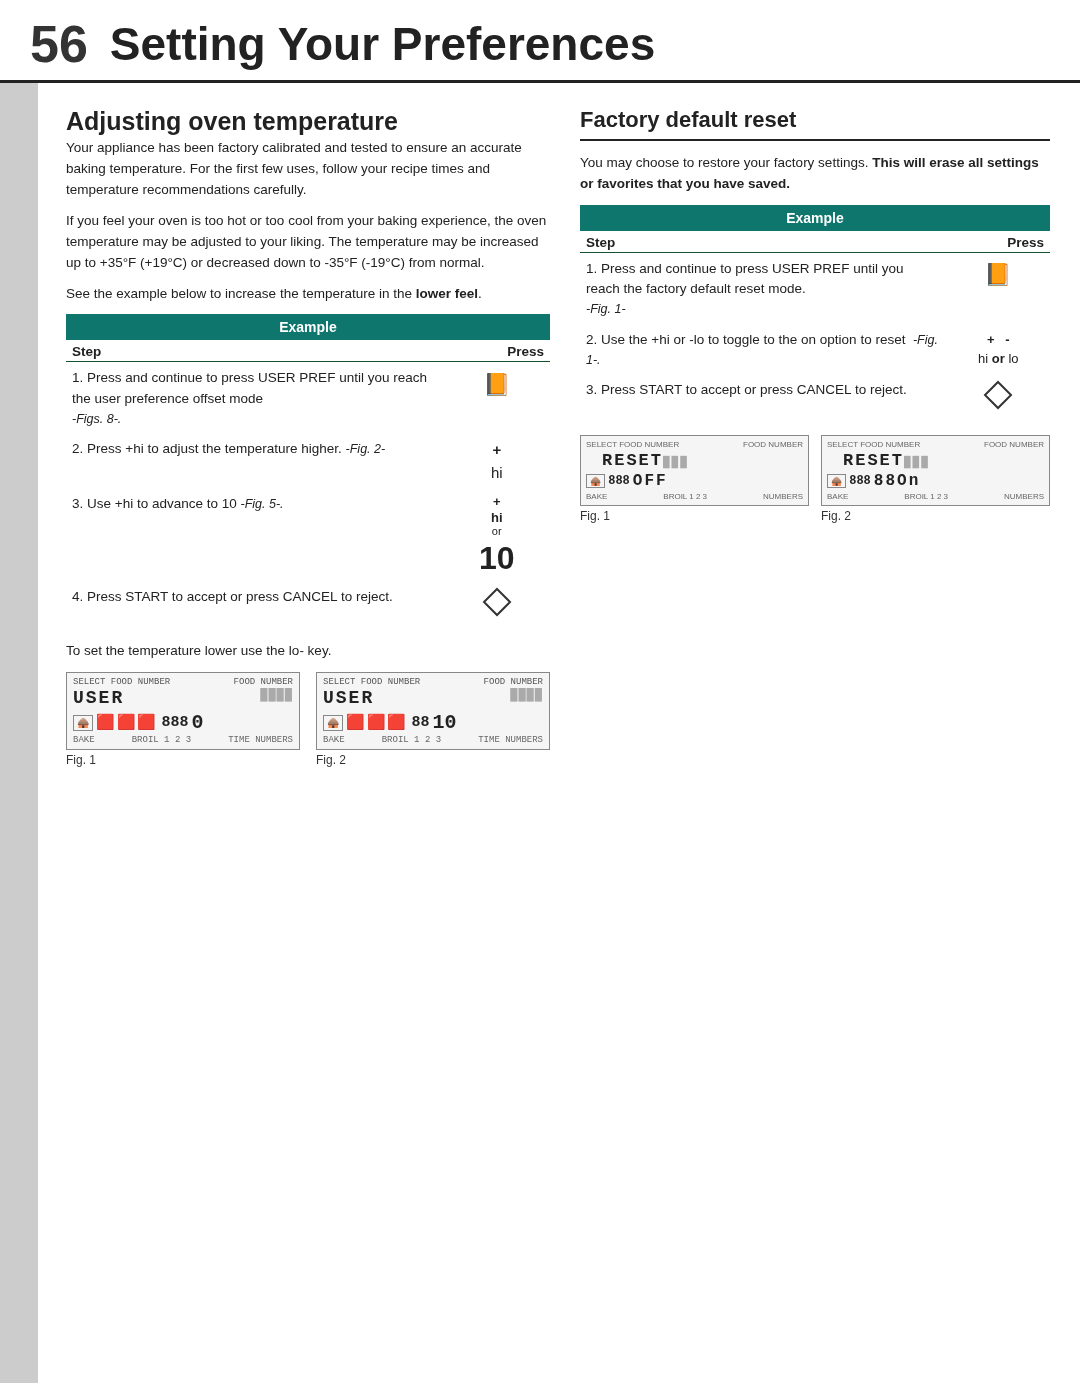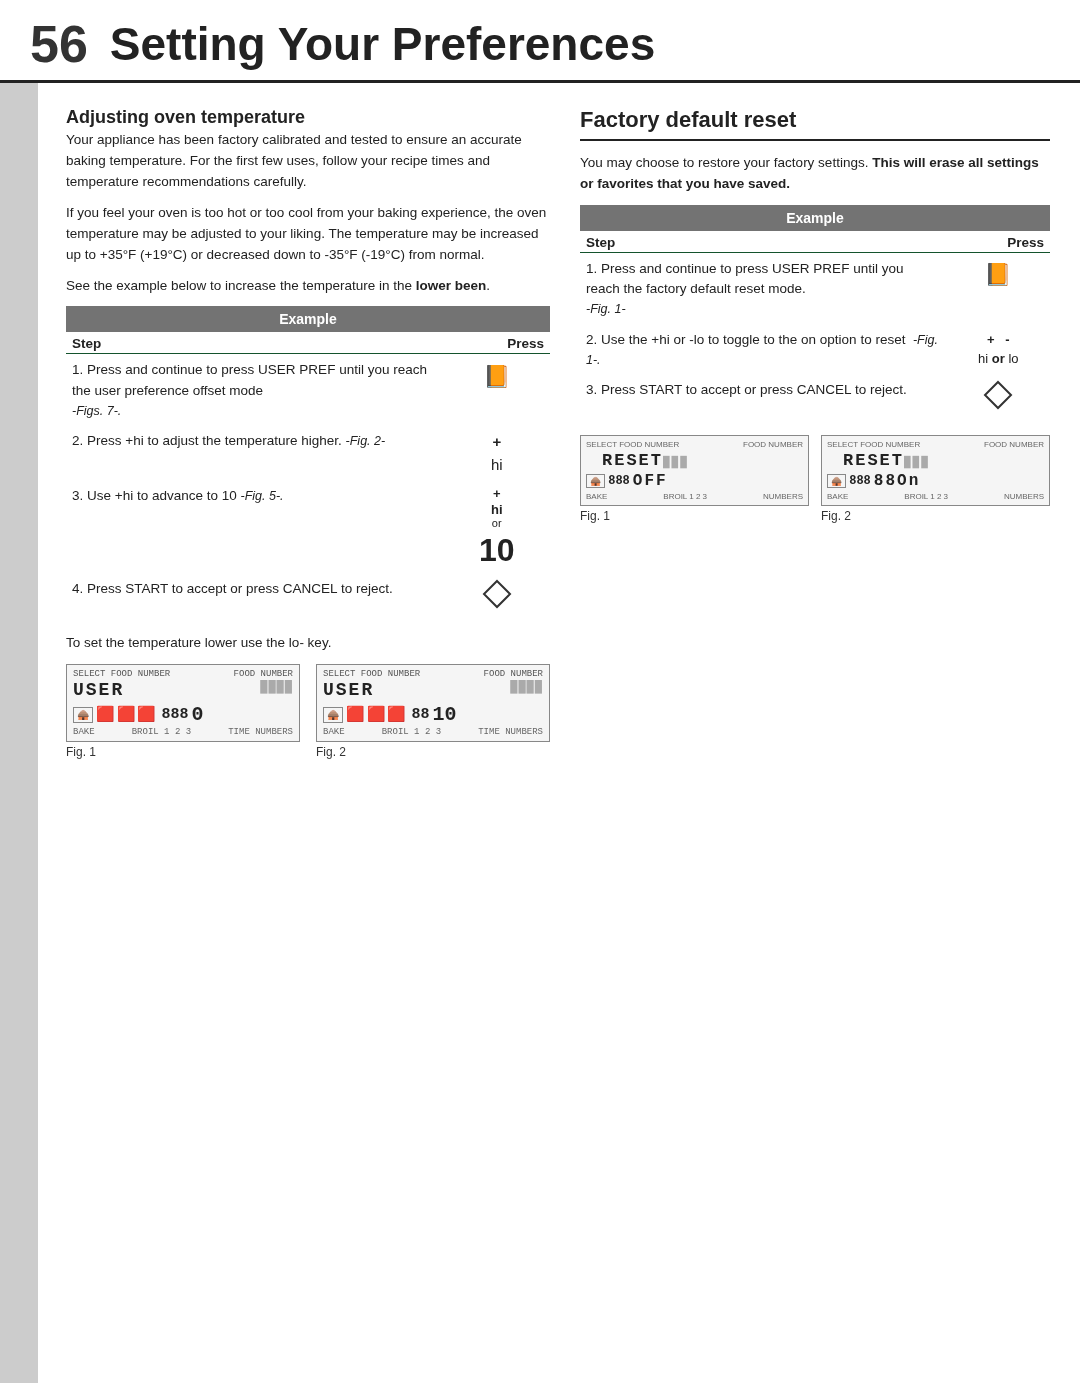--- a/index.html
+++ b/index.html
@@ -65,21 +65,21 @@
       max-width: 490px;
     }
 
     
     .right-column {
       flex: 1;
       max-width: 470px;
     }
 
     .section-title {
-      font-size: 18px;
+      font-size: 25px;
       font-weight: bold;
       color: #222;
       margin-bottom: 2px;
     }
     .section-subtitle {
       font-size: 20px;
       font-weight: bold;
       color: #222;
       border-bottom: 2px solid #222;
       padding-bottom: 6px;
@@ -105,21 +105,21 @@
     }
 
     
     .example-table {
       width: 100%;
       border-collapse: collapse;
       margin-top: 10px;
       margin-bottom: 14px;
     }
     .example-header {
-      background: #737373;
+      background: #0f766e;
       color: #fff;
       text-align: center;
       font-size: 14px;
       font-weight: bold;
       padding: 5px 0;
     }
     .example-subheader td {
       font-weight: bold;
       font-size: 13.5px;
       padding: 4px 6px 2px 6px;
@@ -300,36 +300,36 @@
 
   <div class="left-sidebar"></div>
 
   <div class="content-area">
 
     <div class="left-column">
       <div class="section-title">Adjusting oven temperature</div>
 
       <p class="body-text">Your appliance has been factory calibrated and tested to ensure an accurate baking temperature. For the first few uses, follow your recipe times and temperature recommendations carefully.</p>
       <p class="body-text">If you feel your oven is too hot or too cool from your baking experience, the oven temperature may be adjusted to your liking. The temperature may be increased  up to +35°F (+19°C) or decreased down to -35°F (-19°C) from normal.</p>
-      <p class="body-text">See the example below to increase the temperature in the <b>lower been</b>.</p>
+      <p class="body-text">See the example below to increase the temperature in the <b>lower feel</b>.</p>
 
       <table class="example-table">
         <tbody>
             <tr>
           <td colspan="2" class="example-header">Example</td>
         </tr>
         <tr class="example-subheader">
           <td class="step-col">Step</td>
           <td class="press-col" style="text-align:right;">Press</td>
         </tr>
 
         <tr class="example-row">
           <td>
             1. Press and continue to press <b>USER PREF</b> until you reach the user preference offset mode<br>
-            <span class="italic-ref">-Figs. 7-.</span>
+            <span class="italic-ref">-Figs. 8-.</span>
           </td>
           <td>
             <span class="userpref-icon">📙</span>
           </td>
         </tr>
 
         <tr class="example-row">
           <td>
             2. Press <b>+hi</b> to adjust the temperature higher. <span class="italic-ref">-Fig. 2-</span>
           </td>

